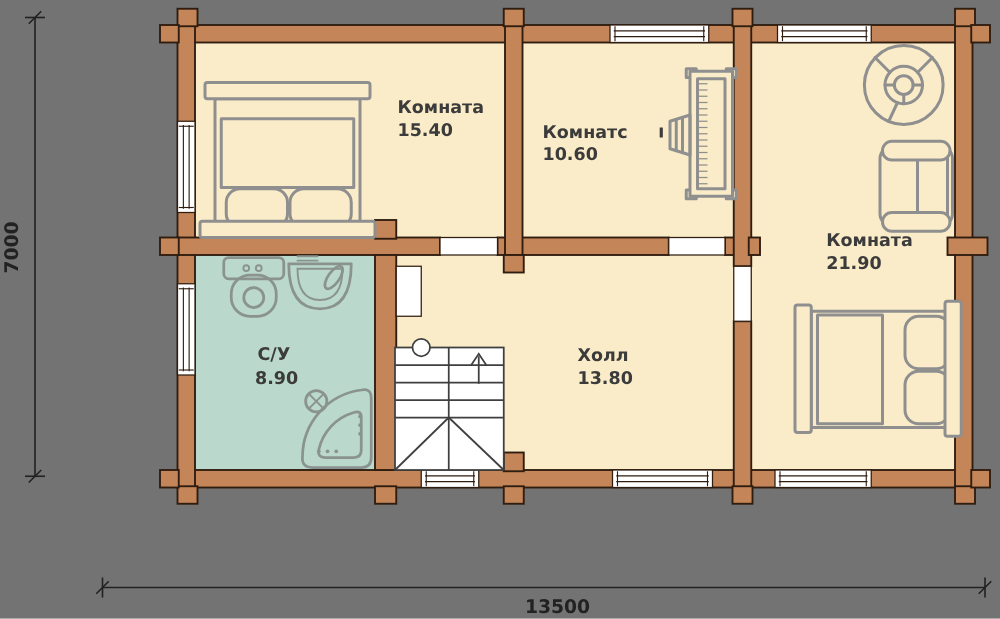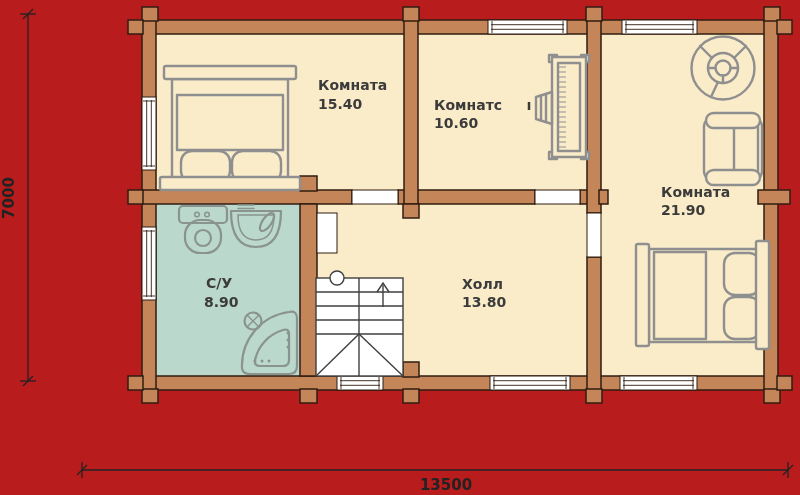--- a/index.html
+++ b/index.html
@@ -1,16 +1,16 @@
 <!DOCTYPE html>
 <html><head>
 <meta charset="utf-8">
 <style>
   html,body{margin:0;padding:0;background:#ffffff;}
-  .canvas{position:relative;width:800px;height:495px;background:#b91c1c;overflow:hidden;}
+  .canvas{position:relative;width:800px;height:495px;background:#737373;overflow:hidden;}
   svg{display:block;}
   .floor{fill:#faecc8;}
   .bathfloor{fill:#bad8cc;}
   .wall{fill:#c48558;stroke:#2f1d10;stroke-width:1.5;}
   .gap{fill:#ffffff;stroke:#2f1d10;stroke-width:1;}
   .winr{fill:#ffffff;stroke:#2f1d10;stroke-width:1;}
   .winl{stroke:#2f1d10;stroke-width:0.9;}
   .furn{stroke:#8f8f8f;stroke-width:2.4;fill:none;stroke-linejoin:round;stroke-linecap:round;}
   .furnfill{fill:#faecc8;}
   .fix{stroke:#8a938f;stroke-width:2.2;fill:none;stroke-linejoin:round;stroke-linecap:round;}

